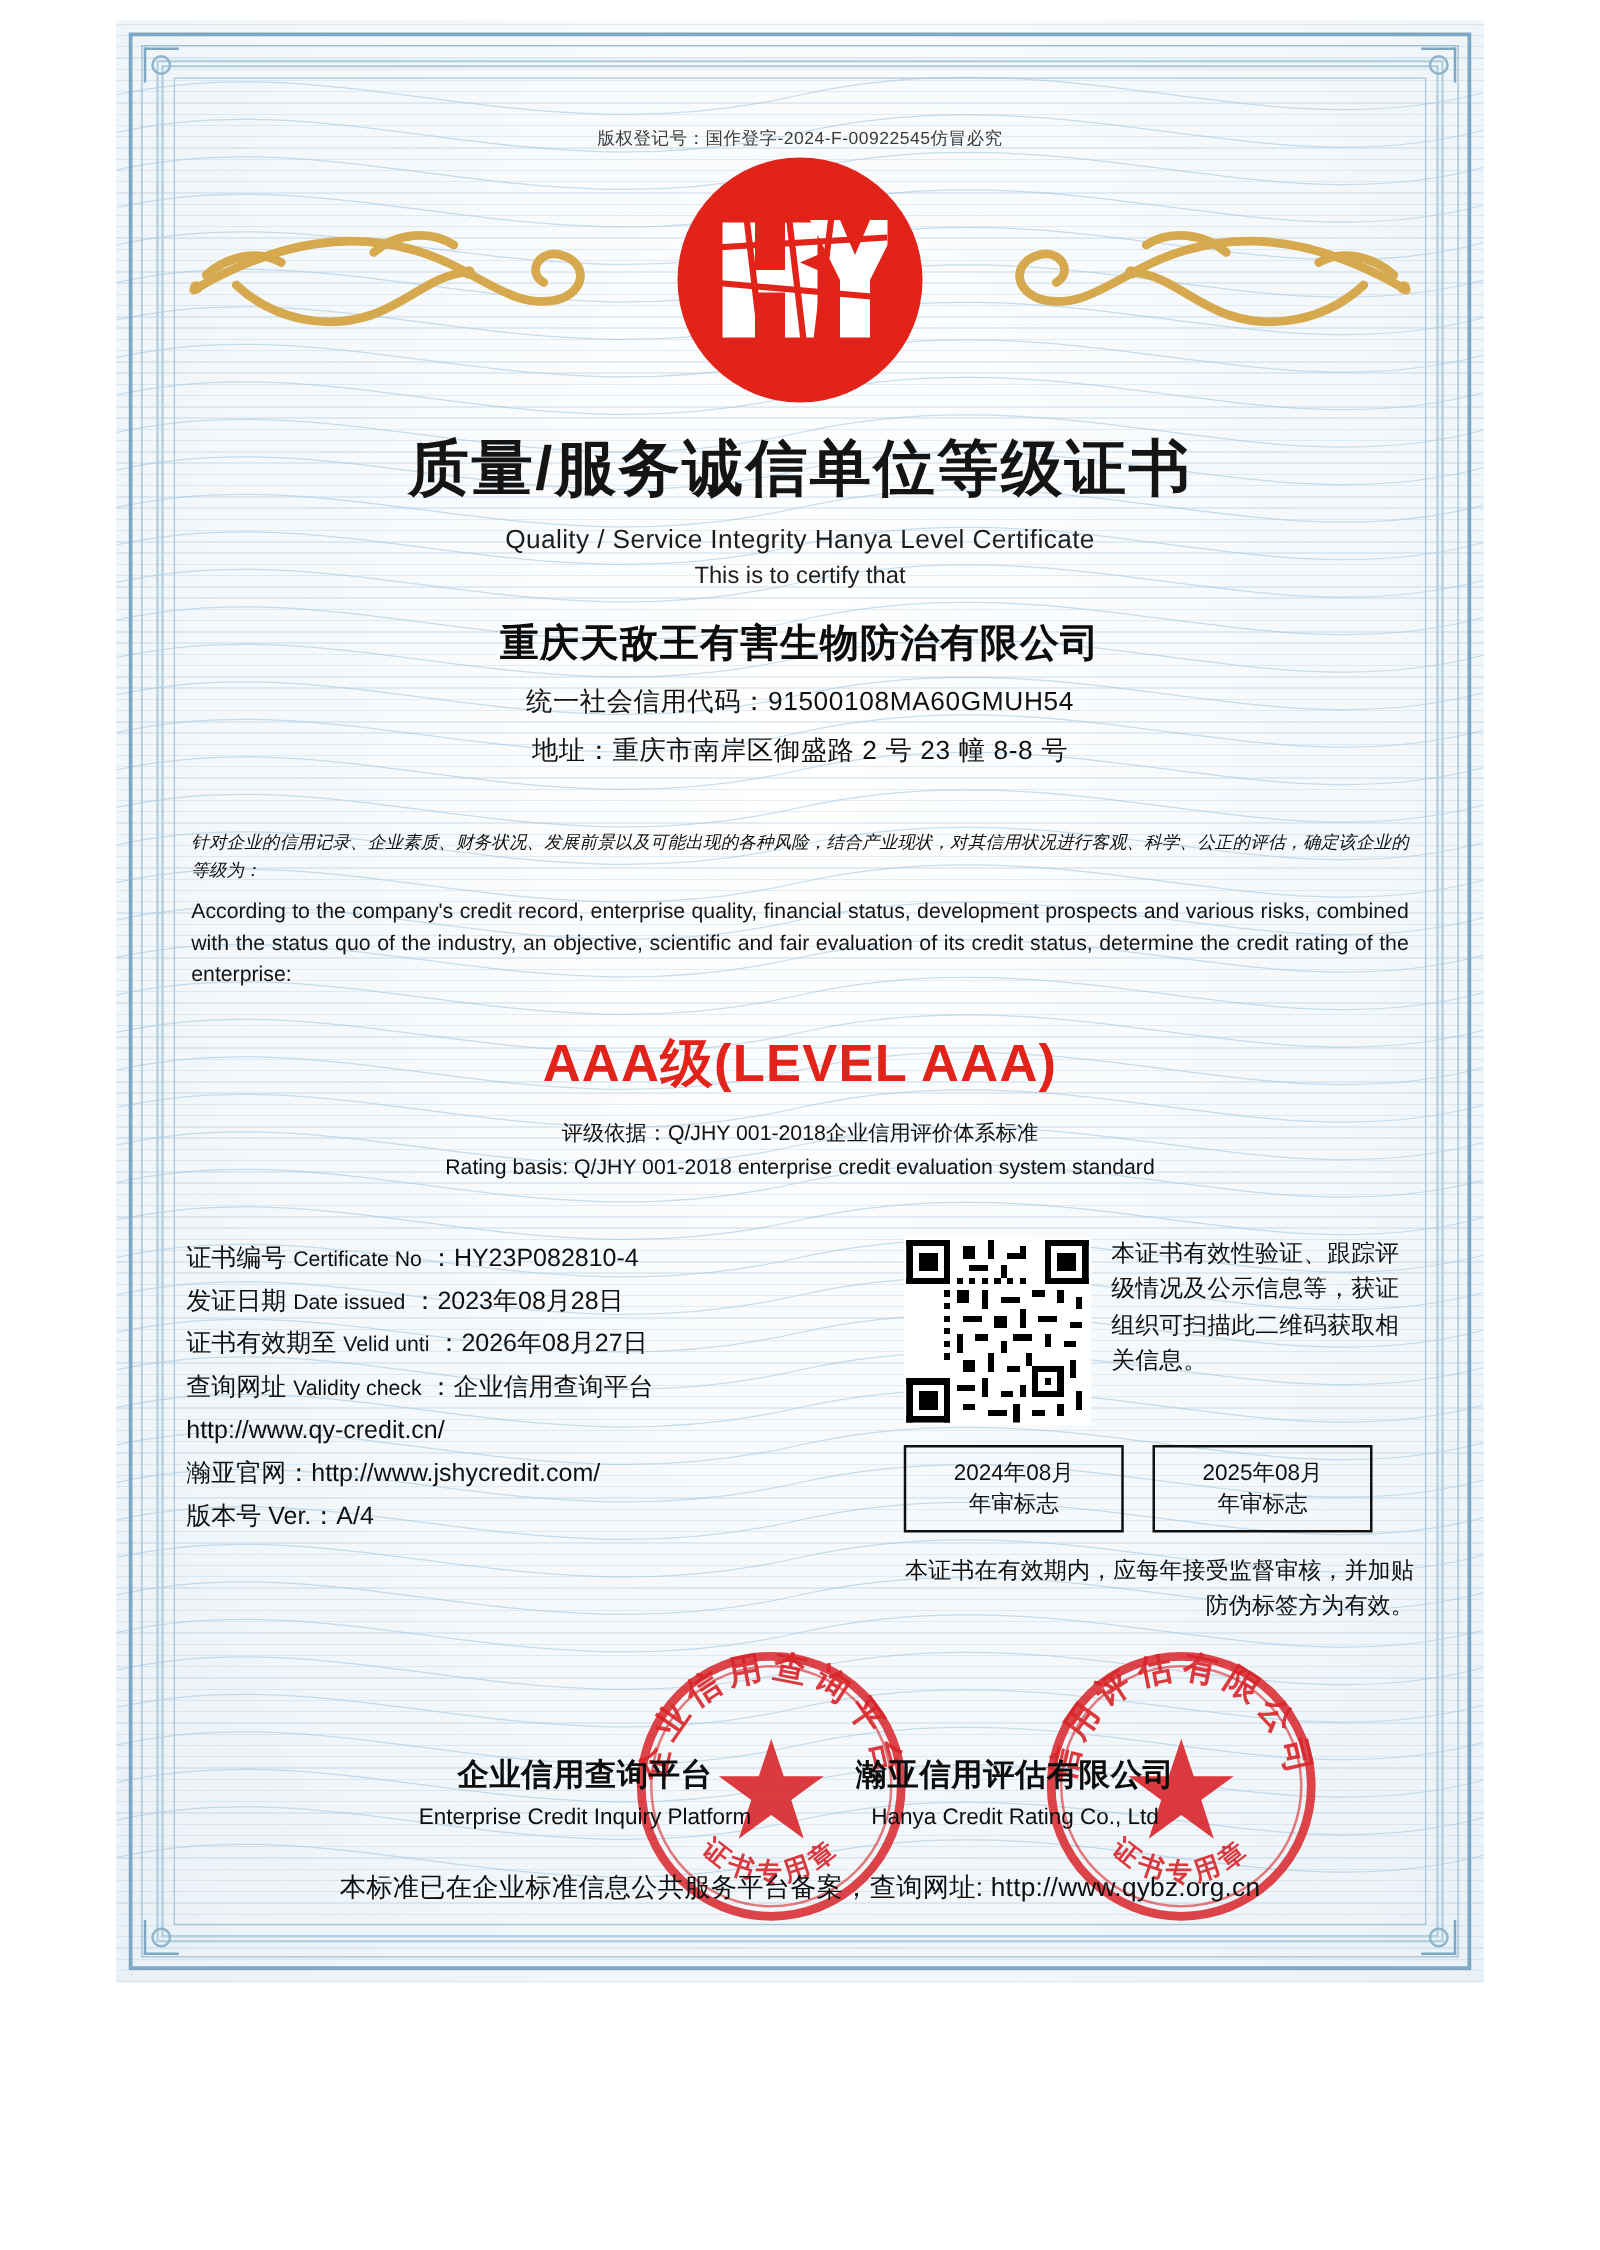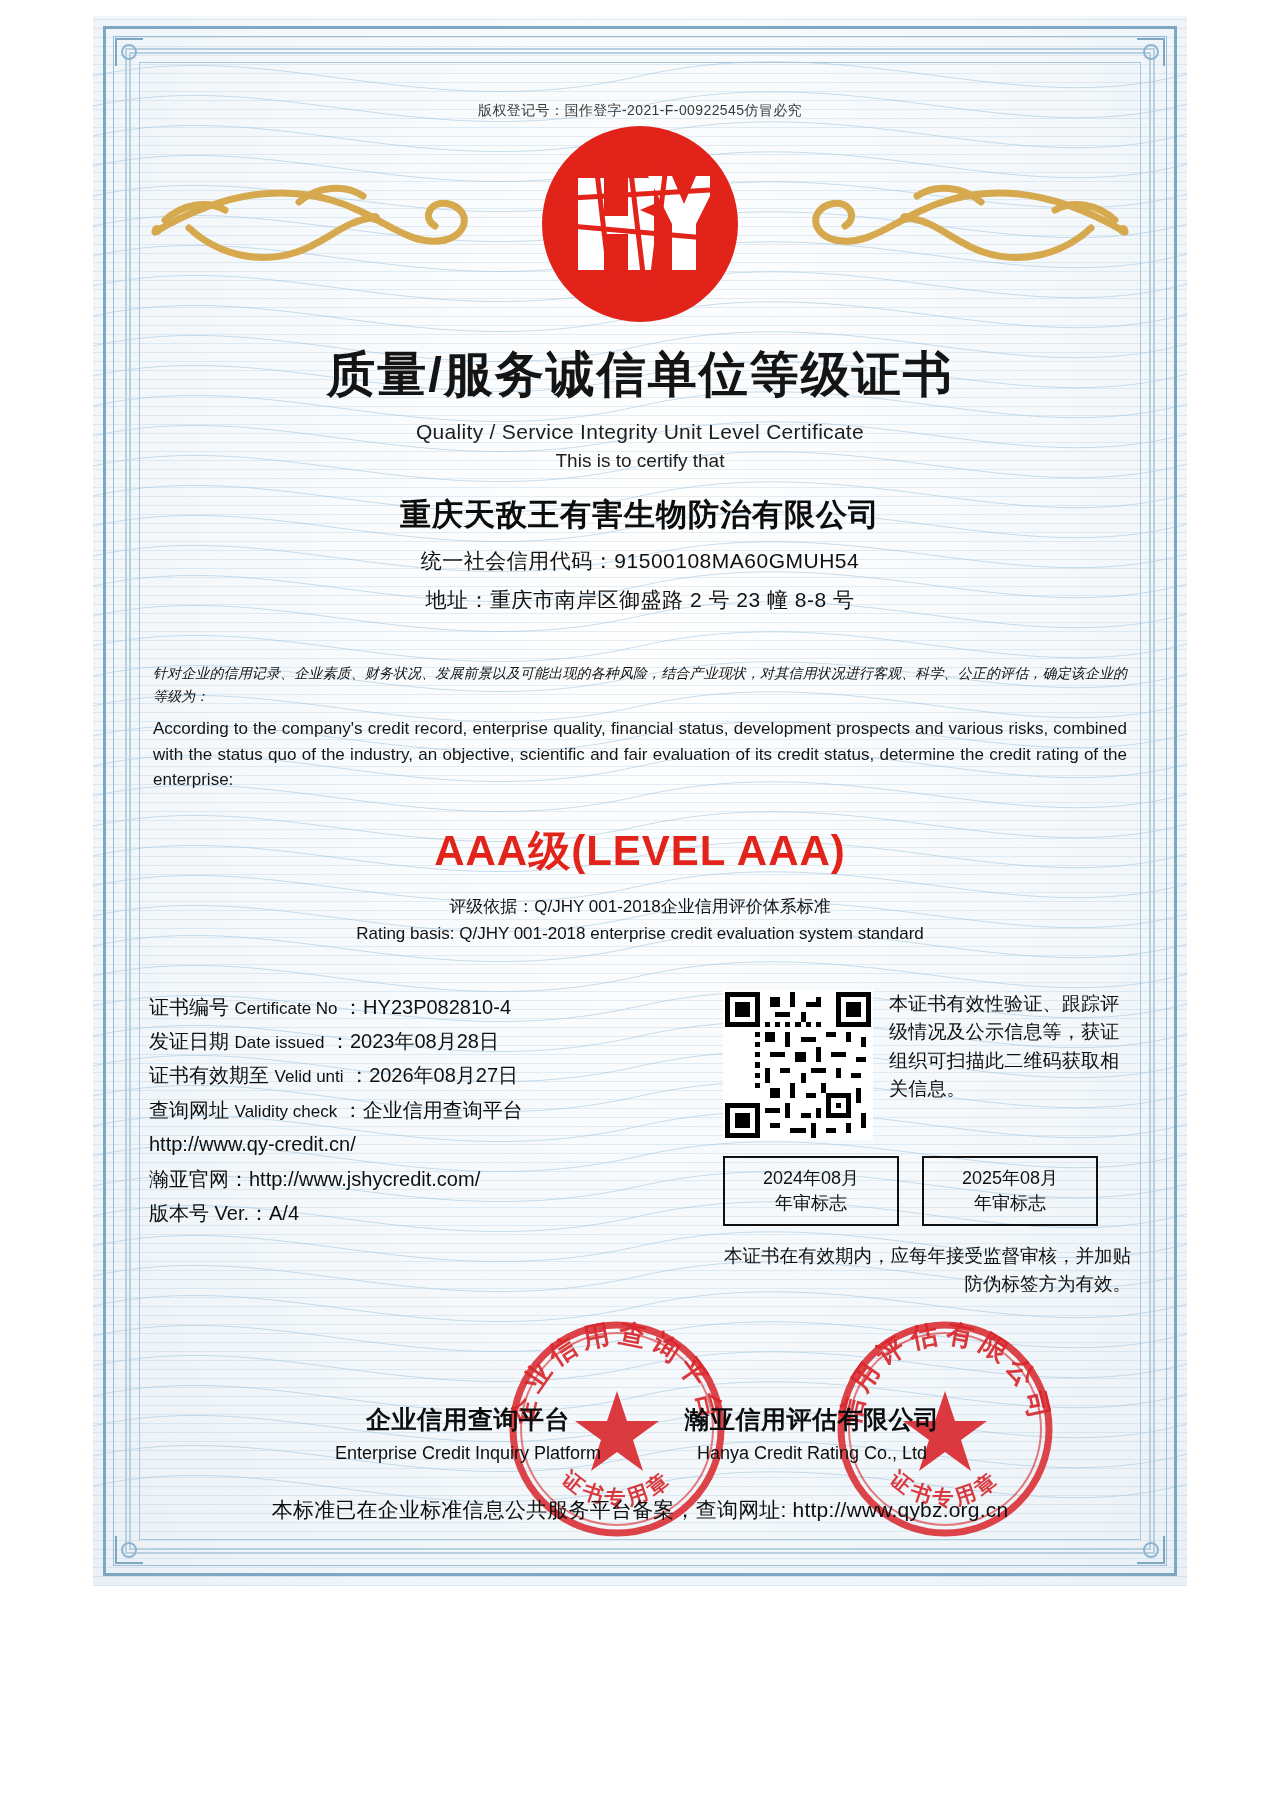--- a/index.html
+++ b/index.html
@@ -394,21 +394,21 @@
   <div class="corner tr"></div>
   <div class="corner bl"></div>
   <div class="corner br"></div>
   <div class="corner-dot tl"></div>
   <div class="corner-dot tr"></div>
   <div class="corner-dot bl"></div>
   <div class="corner-dot br"></div>
 
   <div class="content">
 
-    <div class="copyright">版权登记号：国作登字-2021-F-00922545仿冒必究</div>
+    <div class="copyright">版权登记号：国作登字-2024-F-00922545仿冒必究</div>
 
     <div class="emblem-row">
       <svg class="flourish left" viewBox="0 0 330 120">
         <g fill="none" stroke="#d7a94e" stroke-width="7" stroke-linecap="round">
           <path d="M6,72 C 60,40 120,22 182,40 C 232,54 258,88 296,80"></path>
           <path d="M296,80 C 320,74 322,50 300,44 C 282,39 272,58 286,66"></path>
           <path d="M40,68 C 70,96 112,104 148,92 C 178,82 196,60 224,58"></path>
           <path d="M16,60 C 34,44 58,40 76,50"></path>
           <path d="M150,42 C 168,26 196,24 214,36"></path>
         </g>
@@ -442,21 +442,21 @@
             <path d="M0,62 L 136,74"></path>
             <path d="M26,0 L 40,118"></path>
             <path d="M96,2 L 82,118"></path>
             <path d="M60,0 L 74,118"></path>
           </g>
         </svg>
       </div>
     </div>
 
     <div class="title-cn">质量/服务诚信单位等级证书</div>
-    <div class="title-en">Quality / Service Integrity Unit Level Certificate</div>
+    <div class="title-en">Quality / Service Integrity Hanya Level Certificate</div>
 
     <div class="certify-en">This is to certify that</div>
 
     <div class="company">重庆天敌王有害生物防治有限公司</div>
     <div class="credit-code">统一社会信用代码：91500108MA60GMUH54</div>
     <div class="address">地址：重庆市南岸区御盛路 2 号 23 幢 8-8 号</div>
 
     <div class="body-block">
       <div class="body-cn">针对企业的信用记录、企业素质、财务状况、发展前景以及可能出现的各种风险，结合产业现状，对其信用状况进行客观、科学、公正的评估，确定该企业的等级为：</div>
       <div class="body-en">According to the company's credit record, enterprise quality, financial status, development prospects and various risks, combined with the status quo of the industry, an objective, scientific and fair evaluation of its credit status, determine the credit rating of the enterprise:</div>

